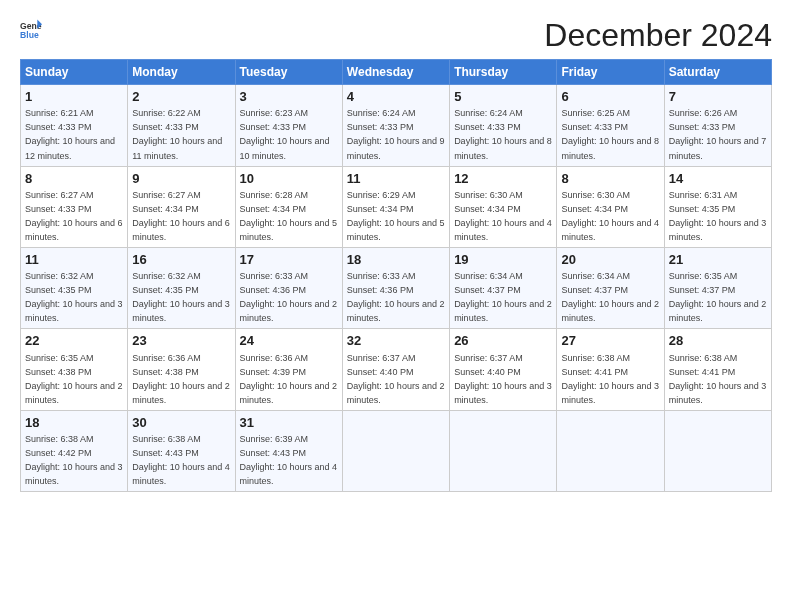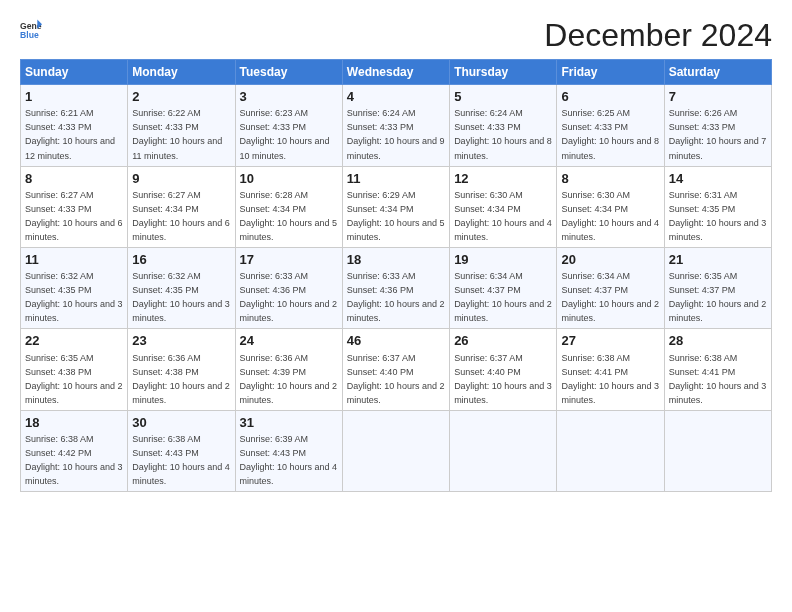--- a/index.html
+++ b/index.html
@@ -143,21 +143,21 @@
           <td><span class="day-number">17</span><span class="day-info">Sunrise: 6:33 AM<br>Sunset: 4:36 PM<br>Daylight: 10 hours and 2 minutes.</span></td>
           <td><span class="day-number">18</span><span class="day-info">Sunrise: 6:33 AM<br>Sunset: 4:36 PM<br>Daylight: 10 hours and 2 minutes.</span></td>
           <td><span class="day-number">19</span><span class="day-info">Sunrise: 6:34 AM<br>Sunset: 4:37 PM<br>Daylight: 10 hours and 2 minutes.</span></td>
           <td><span class="day-number">20</span><span class="day-info">Sunrise: 6:34 AM<br>Sunset: 4:37 PM<br>Daylight: 10 hours and 2 minutes.</span></td>
           <td><span class="day-number">21</span><span class="day-info">Sunrise: 6:35 AM<br>Sunset: 4:37 PM<br>Daylight: 10 hours and 2 minutes.</span></td>
         </tr>
         <tr>
           <td><span class="day-number">22</span><span class="day-info">Sunrise: 6:35 AM<br>Sunset: 4:38 PM<br>Daylight: 10 hours and 2 minutes.</span></td>
           <td><span class="day-number">23</span><span class="day-info">Sunrise: 6:36 AM<br>Sunset: 4:38 PM<br>Daylight: 10 hours and 2 minutes.</span></td>
           <td><span class="day-number">24</span><span class="day-info">Sunrise: 6:36 AM<br>Sunset: 4:39 PM<br>Daylight: 10 hours and 2 minutes.</span></td>
-          <td><span class="day-number">46</span><span class="day-info">Sunrise: 6:37 AM<br>Sunset: 4:40 PM<br>Daylight: 10 hours and 2 minutes.</span></td>
+          <td><span class="day-number">32</span><span class="day-info">Sunrise: 6:37 AM<br>Sunset: 4:40 PM<br>Daylight: 10 hours and 2 minutes.</span></td>
           <td><span class="day-number">26</span><span class="day-info">Sunrise: 6:37 AM<br>Sunset: 4:40 PM<br>Daylight: 10 hours and 3 minutes.</span></td>
           <td><span class="day-number">27</span><span class="day-info">Sunrise: 6:38 AM<br>Sunset: 4:41 PM<br>Daylight: 10 hours and 3 minutes.</span></td>
           <td><span class="day-number">28</span><span class="day-info">Sunrise: 6:38 AM<br>Sunset: 4:41 PM<br>Daylight: 10 hours and 3 minutes.</span></td>
         </tr>
         <tr>
           <td><span class="day-number">18</span><span class="day-info">Sunrise: 6:38 AM<br>Sunset: 4:42 PM<br>Daylight: 10 hours and 3 minutes.</span></td>
           <td><span class="day-number">30</span><span class="day-info">Sunrise: 6:38 AM<br>Sunset: 4:43 PM<br>Daylight: 10 hours and 4 minutes.</span></td>
           <td><span class="day-number">31</span><span class="day-info">Sunrise: 6:39 AM<br>Sunset: 4:43 PM<br>Daylight: 10 hours and 4 minutes.</span></td>
           <td class="empty"></td>
           <td class="empty"></td>

